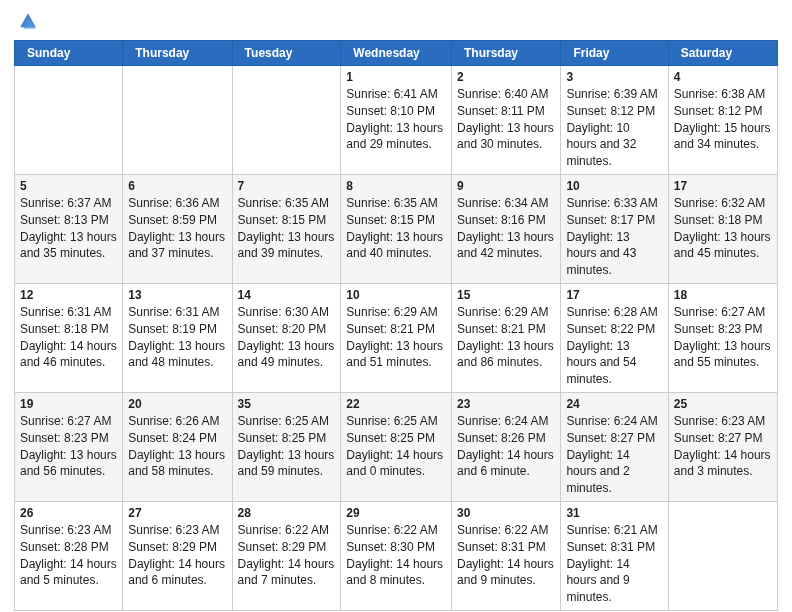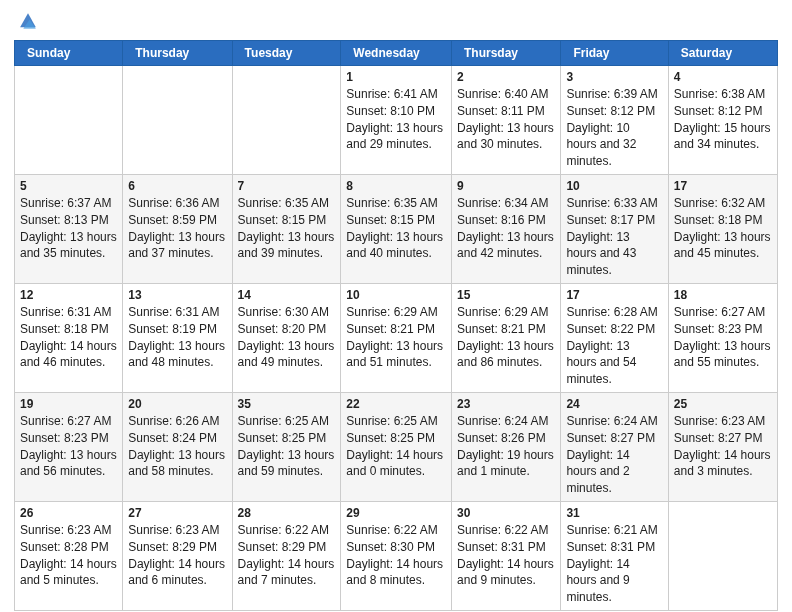--- a/index.html
+++ b/index.html
@@ -226,21 +226,21 @@
           <td>
             <span class="day-num">35</span>
             <div class="day-detail"><span>Sunrise: 6:25 AM</span><br><span>Sunset: 8:25 PM</span><br><span>Daylight: 13 hours and 59 minutes.</span></div>
           </td>
           <td>
             <span class="day-num">22</span>
             <div class="day-detail"><span>Sunrise: 6:25 AM</span><br><span>Sunset: 8:25 PM</span><br><span>Daylight: 14 hours and 0 minutes.</span></div>
           </td>
           <td>
             <span class="day-num">23</span>
-            <div class="day-detail"><span>Sunrise: 6:24 AM</span><br><span>Sunset: 8:26 PM</span><br><span>Daylight: 19 hours and 1 minute.</span></div>
+            <div class="day-detail"><span>Sunrise: 6:24 AM</span><br><span>Sunset: 8:26 PM</span><br><span>Daylight: 14 hours and 6 minute.</span></div>
           </td>
           <td>
             <span class="day-num">24</span>
             <div class="day-detail"><span>Sunrise: 6:24 AM</span><br><span>Sunset: 8:27 PM</span><br><span>Daylight: 14 hours and 2 minutes.</span></div>
           </td>
           <td>
             <span class="day-num">25</span>
             <div class="day-detail"><span>Sunrise: 6:23 AM</span><br><span>Sunset: 8:27 PM</span><br><span>Daylight: 14 hours and 3 minutes.</span></div>
           </td>
         </tr>

